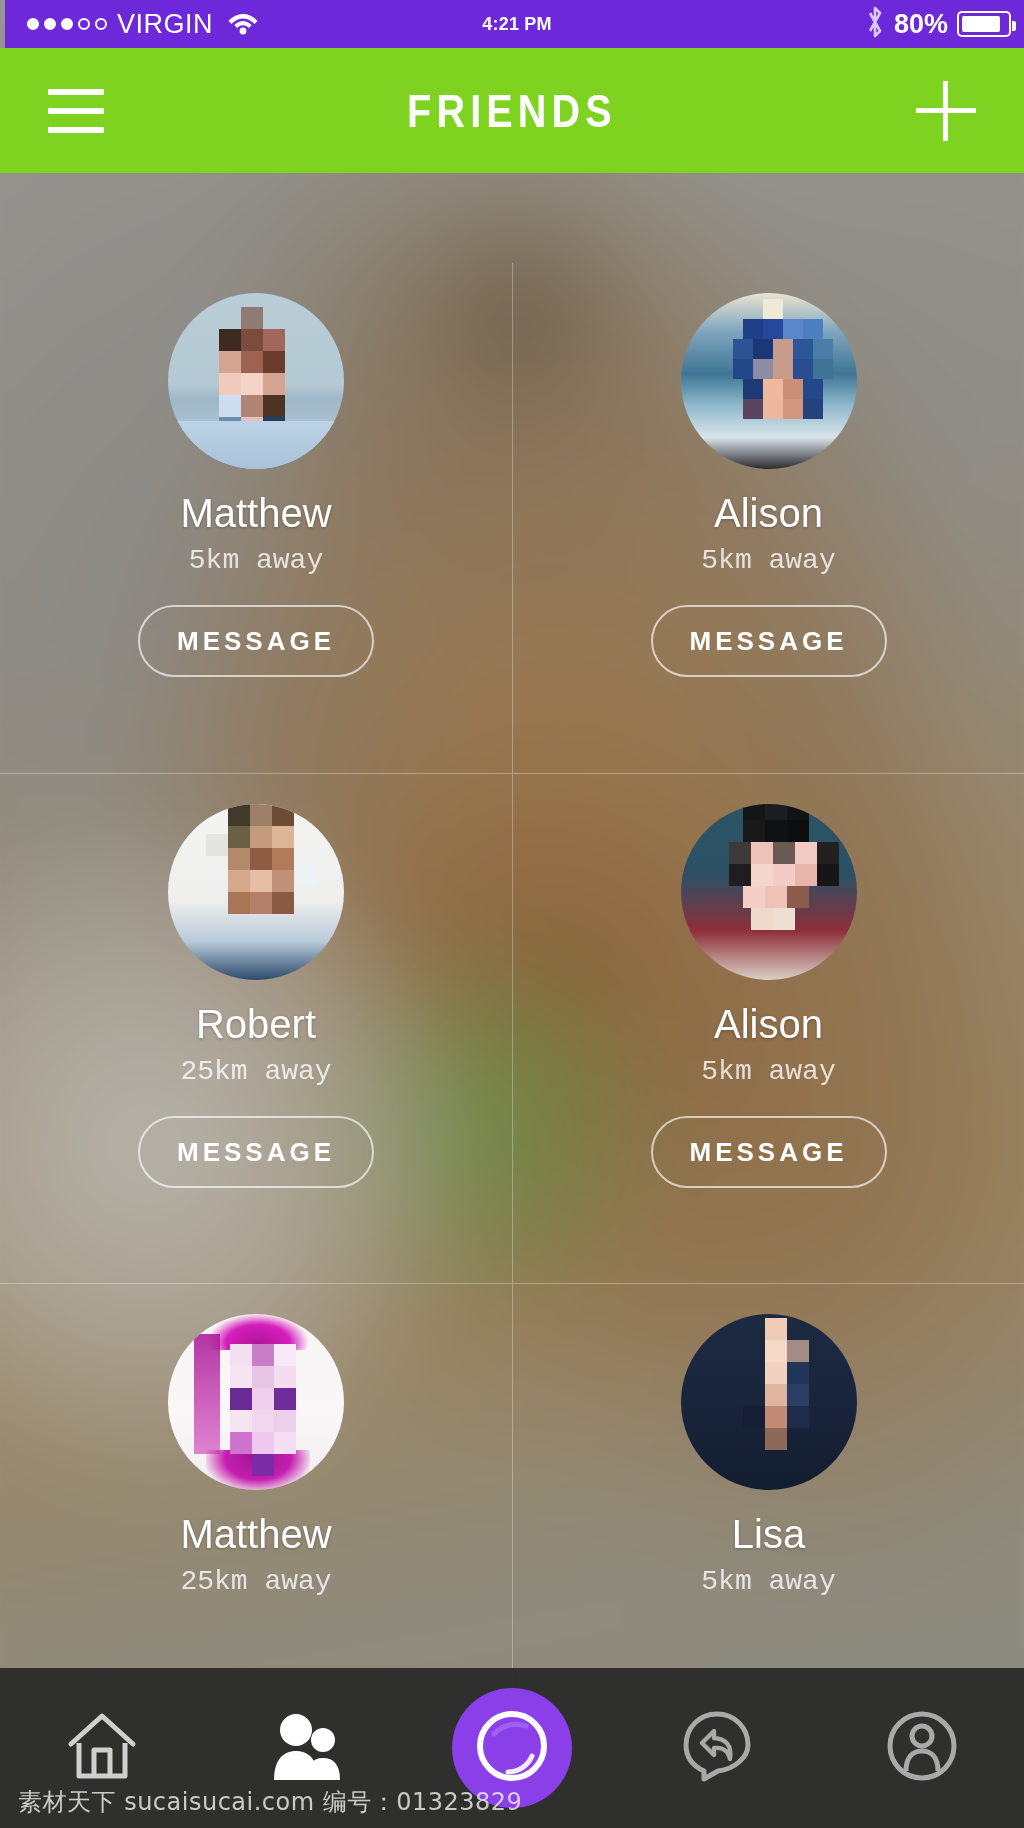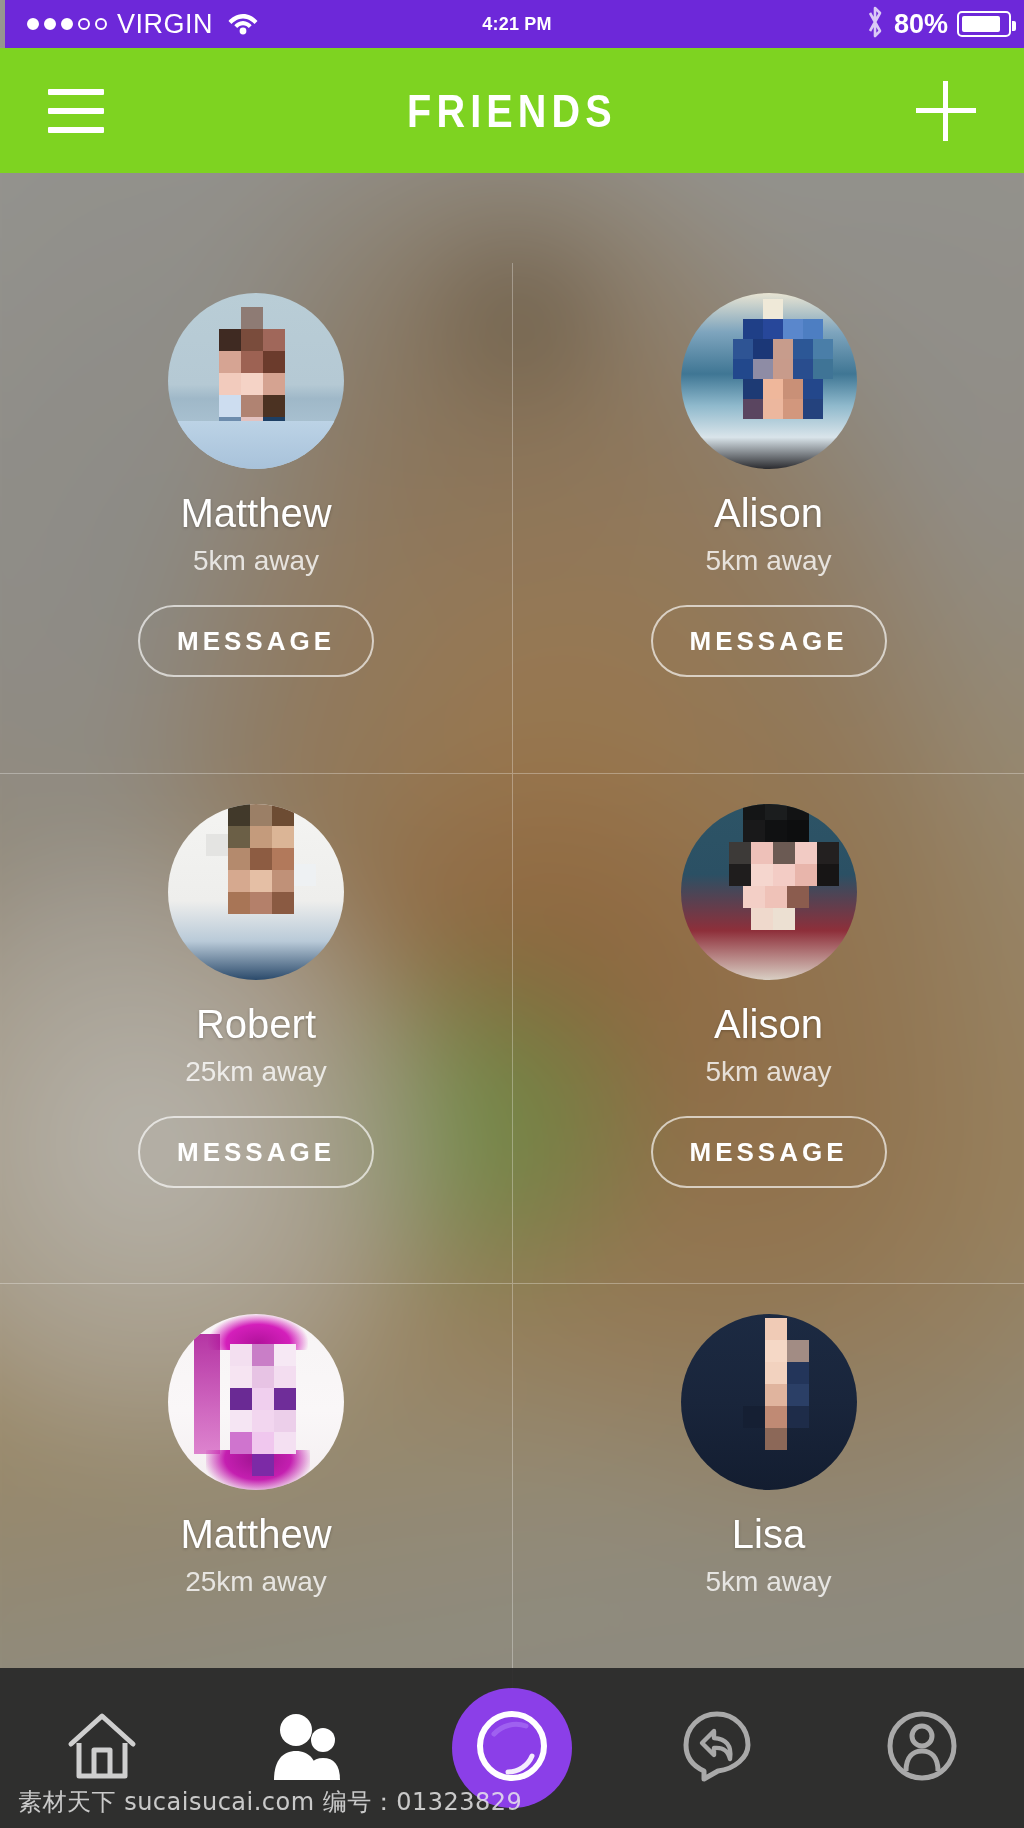--- a/index.html
+++ b/index.html
@@ -173,20 +173,21 @@
   .friend-name {
     margin-top:24px;
     font-size:40px; color:#fff; font-weight:400;
     text-shadow:0 1px 3px rgba(0,0,0,0.25);
     line-height:1;
   }
   .friend-dist {
     margin-top:14px;
     font-size:28px; color:rgba(255,255,255,0.78); font-weight:400;
     line-height:1;
+    font-family:Liberation Mono, monospace;
   }
   .msg-btn {
     margin-top:30px;
     width:236px; height:72px;
     border:2px solid rgba(255,255,255,0.65);
     border-radius:36px;
     background:transparent;
     color:#fff;
     font-family:"Liberation Sans", sans-serif;
     font-size:26px; font-weight:700;

